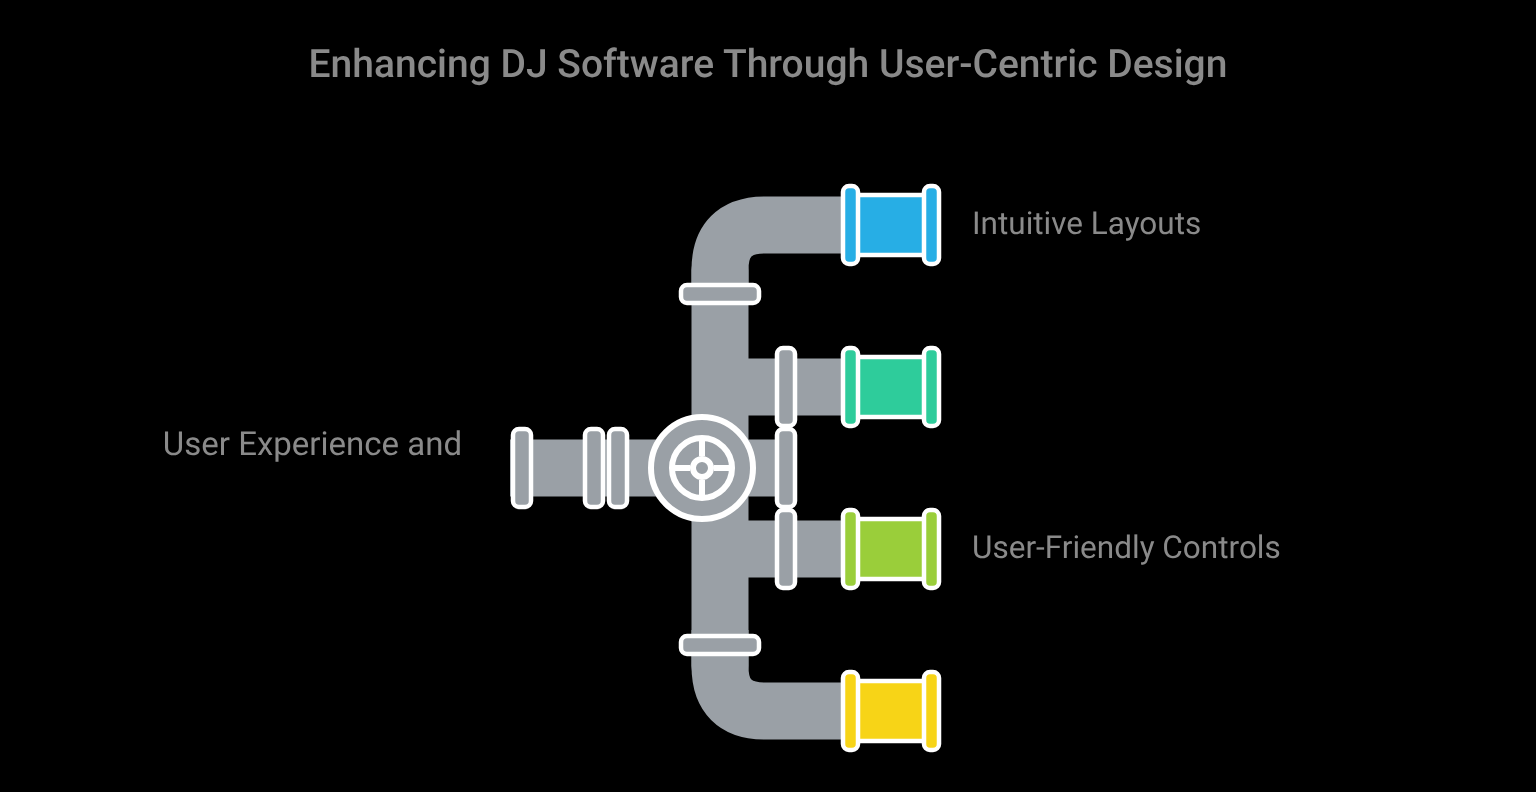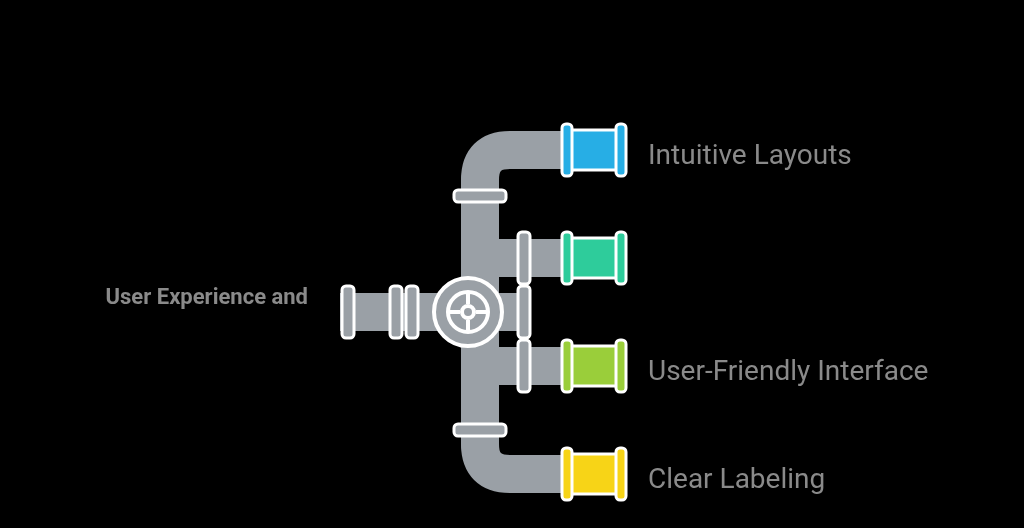--- a/index.html
+++ b/index.html
@@ -1,34 +1,34 @@
 <!DOCTYPE html>
 <html><head>
 <meta charset="utf-8">
 <style>
   html,body{margin:0;padding:0;background:#000;width:1024px;height:528px;overflow:hidden;font-family:-apple-system,BlinkMacSystemFont,"Segoe UI",Roboto,Arial,sans-serif;}
   .stage{position:relative;width:1024px;height:528px;}
   .title{position:absolute;top:28px;left:0;right:0;text-align:center;color:#8a8a8a;font-size:26px;font-weight:500;}
-  .input-label{position:absolute;left:78px;top:282px;color:#8a8a8a;font-size:22px;text-align:right;width:230px;line-height:1.35;font-weight:bold;}
-  .out-label{position:absolute;left:648px;color:#8a8a8a;font-size:28px;font-weight:400;}
+  .input-label{position:absolute;left:78px;top:282px;color:#8a8a8a;font-size:22px;text-align:right;width:230px;line-height:1.35;}
+  .out-label{position:absolute;left:648px;color:#8a8a8a;font-size:21px;font-weight:400;}
   svg{position:absolute;left:0;top:0;}
 </style>
 </head>
 <body>
 
 <div class="stage">
 
+  <div class="title">Enhancing DJ Software Through User-Centric Design</div>
 
   <div class="input-label">
     <span>User Experience and</span><br>
   </div>
 
   <div class="out-label" style="top:138px">Intuitive Layouts</div>
-  <div class="out-label" style="top:354px">User-Friendly Interface</div>
-  <div class="out-label" style="top:462px">Clear Labeling</div>
+  <div class="out-label" style="top:354px">User-Friendly Controls</div>
 
   <svg width="1024" height="528" viewBox="0 0 1024 528">
     <defs>
 
       <g id="flange">
 
         <rect x="0" y="-20" width="52" height="40" rx="4" fill="currentColor" stroke="#fff" stroke-width="3"></rect>
 
         <rect x="-6" y="-26" width="10" height="52" rx="4" fill="currentColor" stroke="#fff" stroke-width="3"></rect>
         <rect x="48" y="-26" width="10" height="52" rx="4" fill="currentColor" stroke="#fff" stroke-width="3"></rect>

